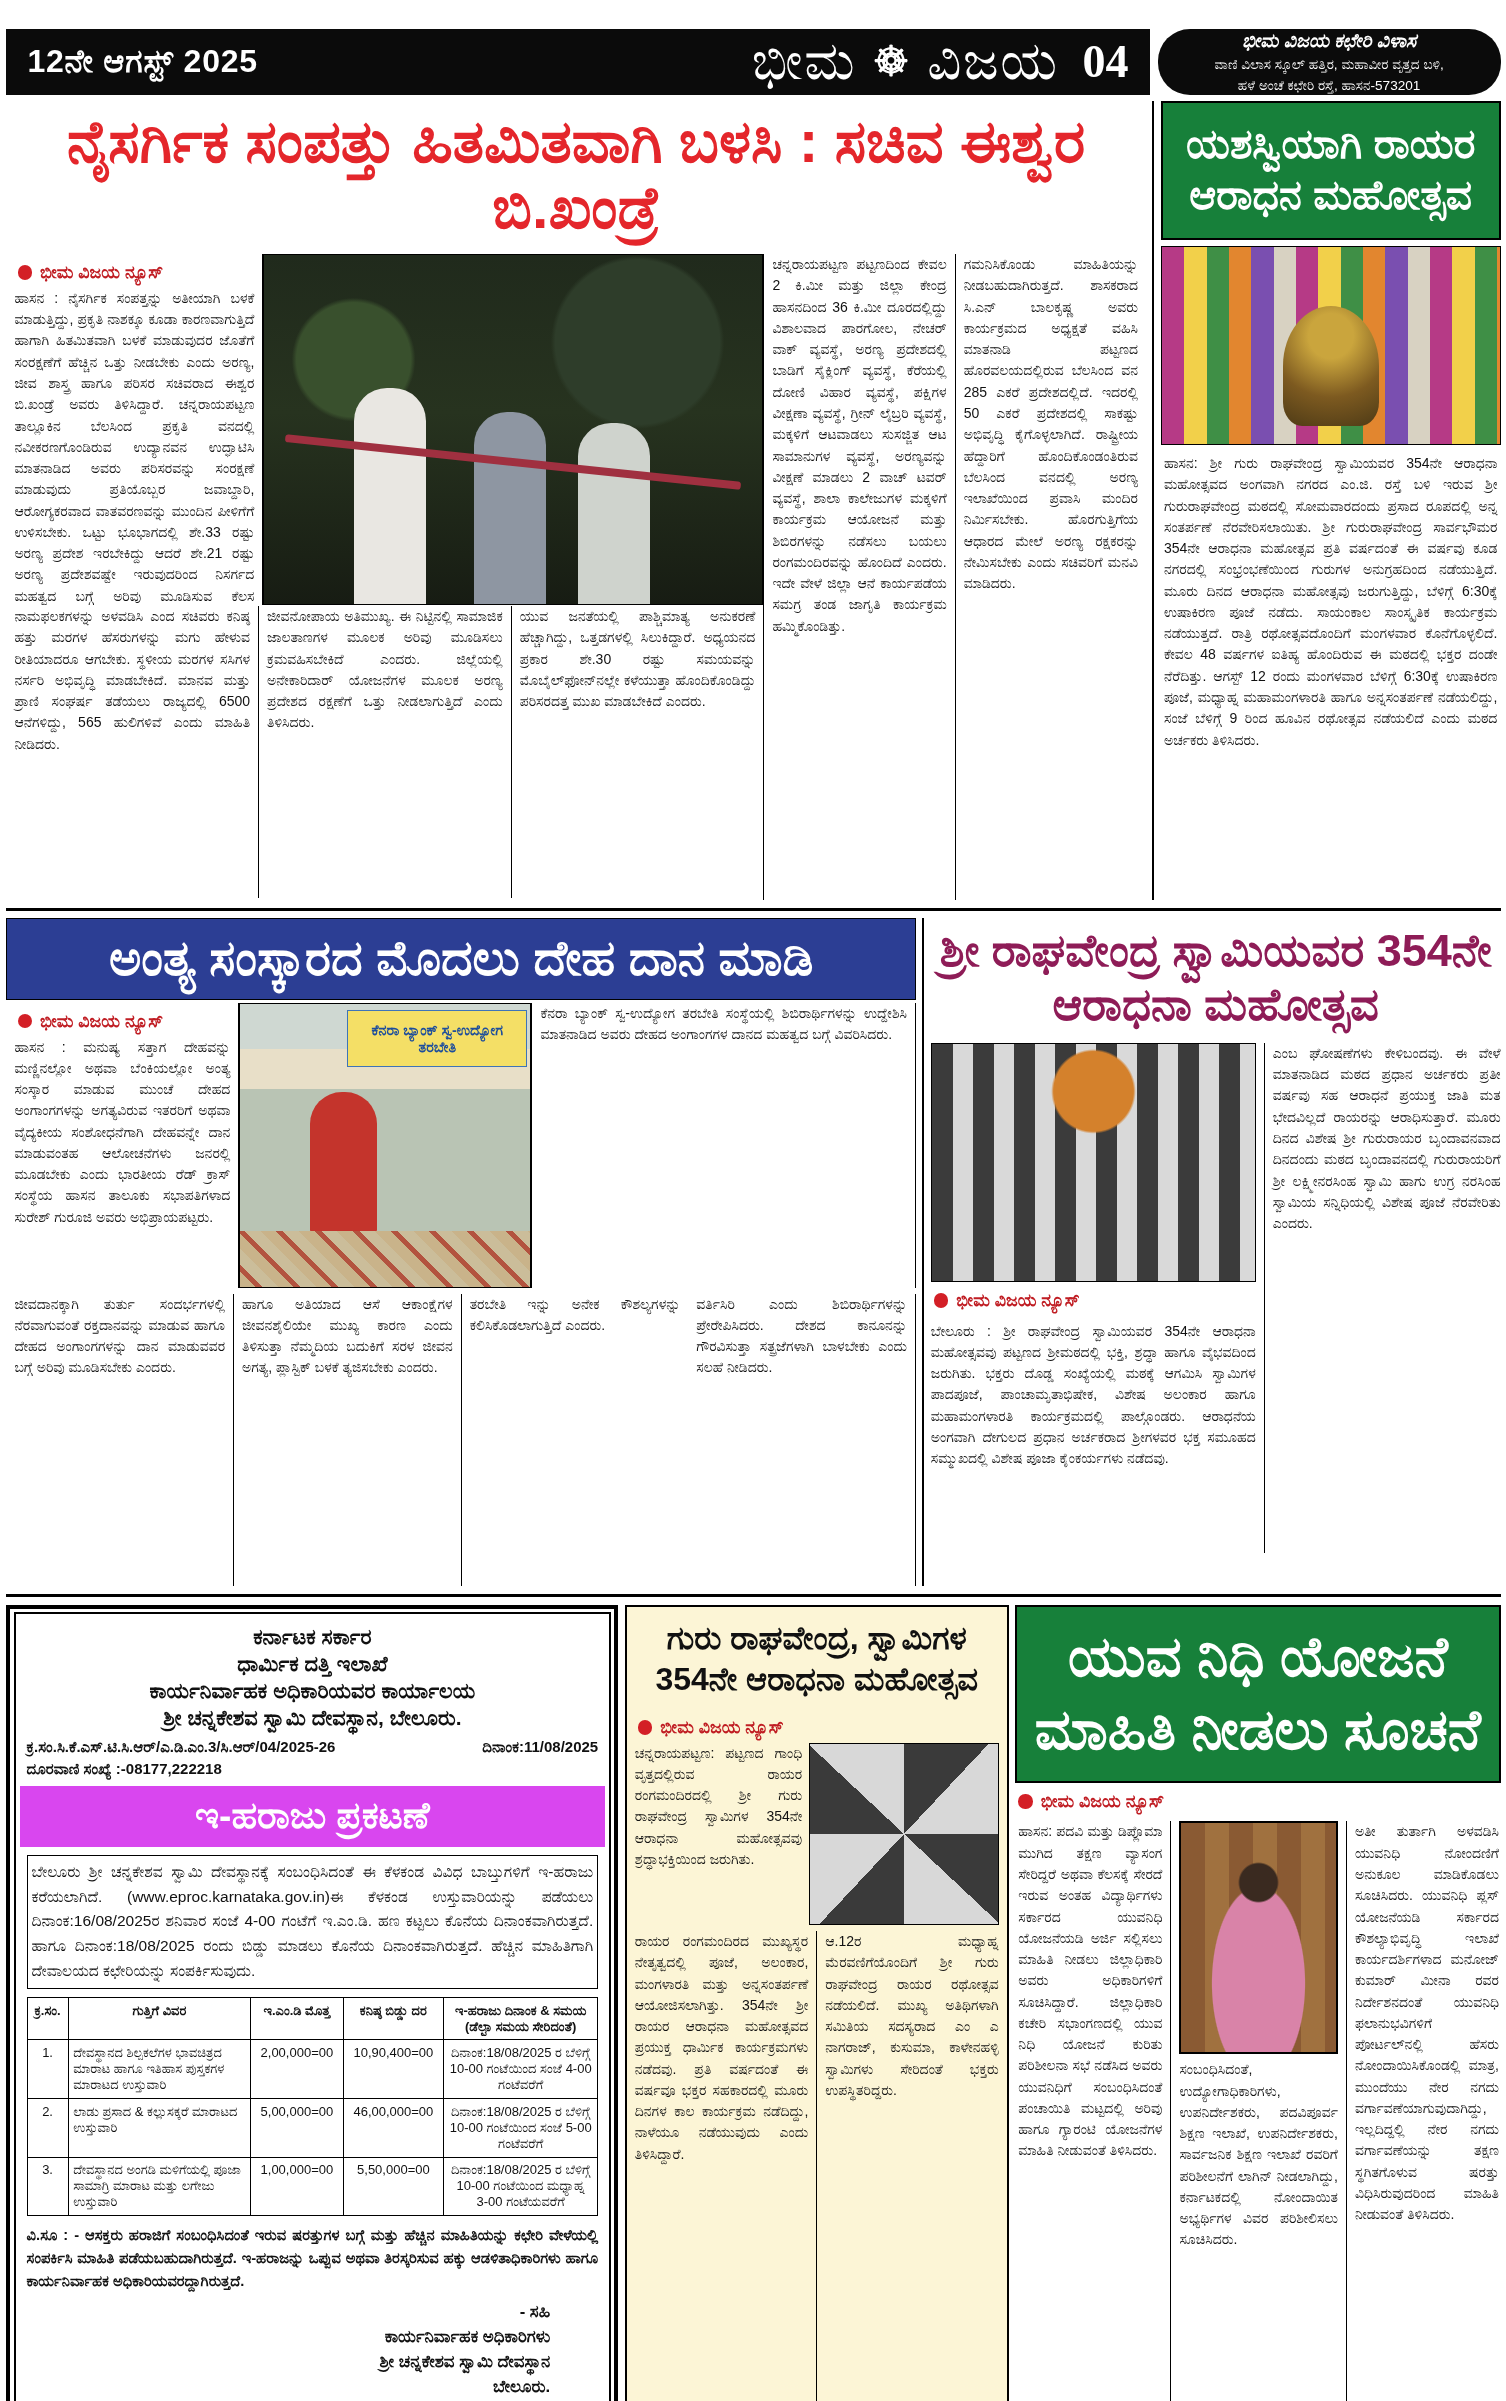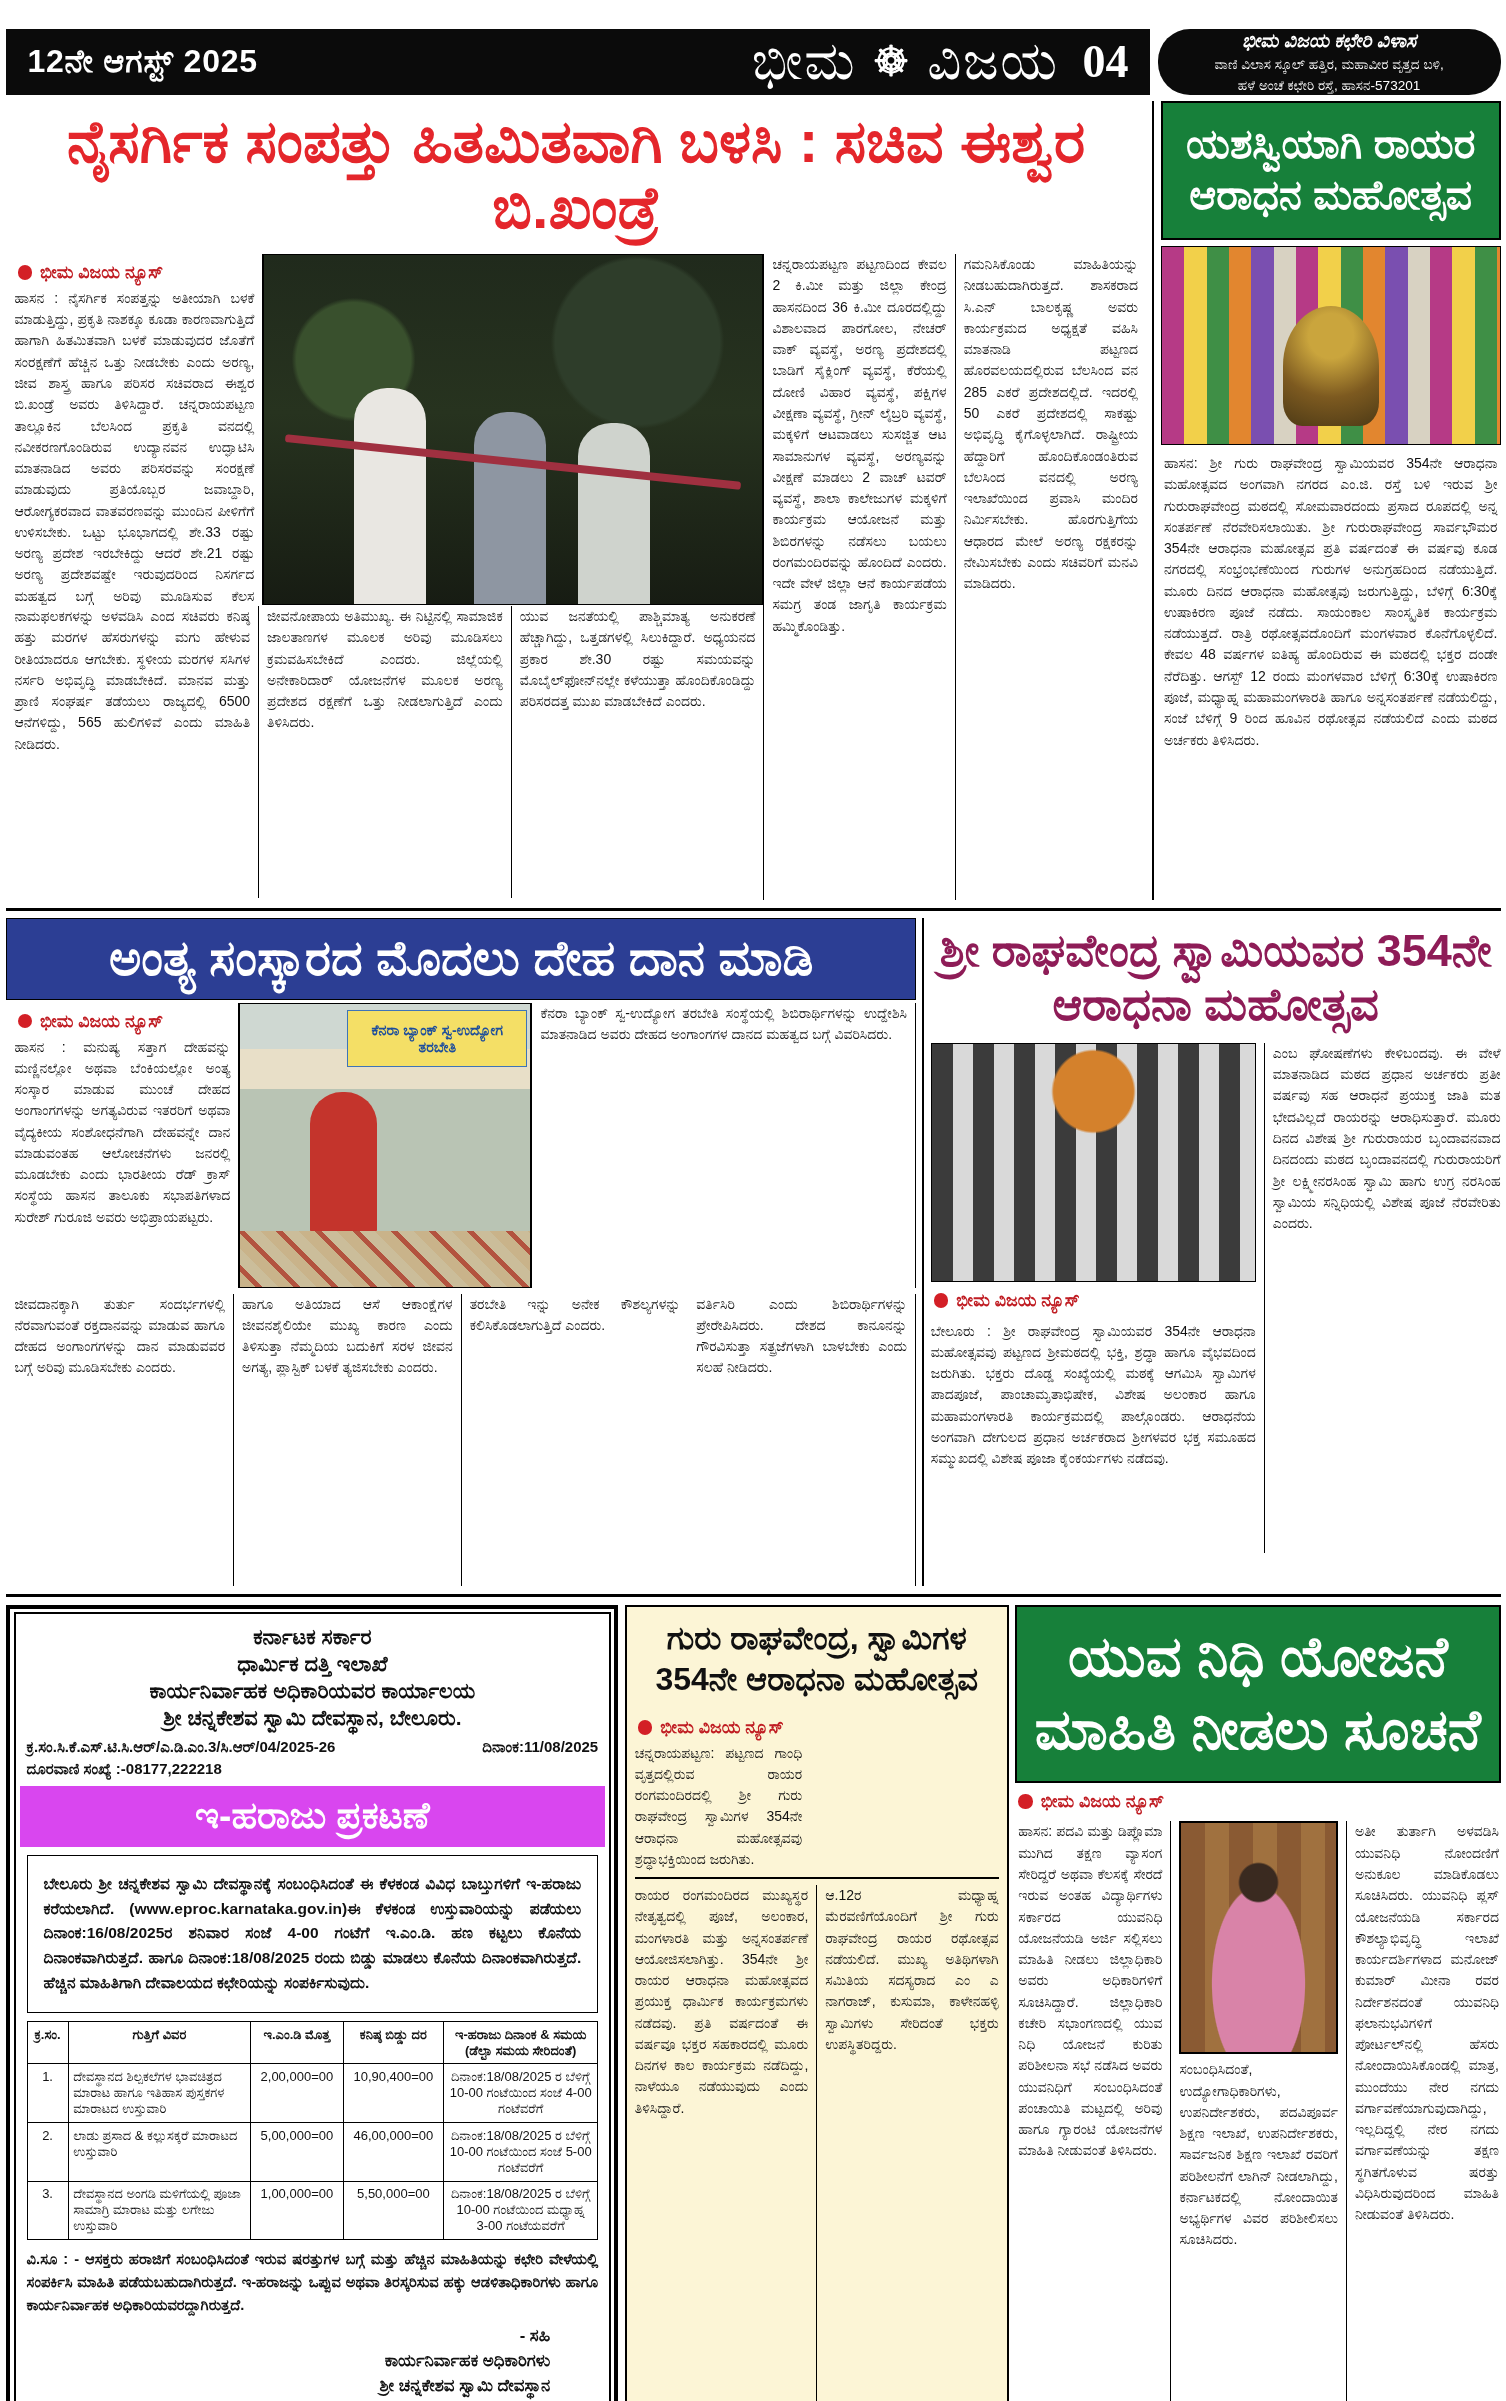--- a/index.html
+++ b/index.html
@@ -81,30 +81,30 @@
   .s2r-right { flex:1; padding-left:8px; border-left:1.6px solid #000; margin-left:8px; overflow:hidden; }
 
   
   .sec3 { display:flex; border-top:3.2px solid #000; margin-top:8px; padding-top:8px; align-items:stretch; }
   .notice { width:612px; border:4px solid #000; padding:3.2px; }
   .notice-inner { border:2.4px solid #000; padding:8px 11px 11px 11px; height:100%; }
   .notice h3 { text-align:center; font-size:21px; margin:3.2px 0; }
   .notice .ref-row { display:flex; justify-content:space-between; font-weight:bold; font-size:15px; margin-top:8px; }
   .notice .phone { font-weight:bold; font-size:15px; margin-top:3.2px; }
   .notice-banner { background:#d946ef; color:#fff; text-align:center; font-size:37px; font-weight:bold; padding:9.6px 0; margin:8px -6.4px; }
-  .notice-para { font-weight:bold; font-size:15.5px; line-height:1.6; text-align:justify; border:1.6px solid #000; padding:16px; }
+  .notice-para { font-weight:normal; font-size:15.5px; line-height:1.6; text-align:justify; border:1.6px solid #000; padding:4px; }
   table.auction { width:100%; border-collapse:collapse; margin-top:8px; font-size:13px; }
   table.auction th, table.auction td { border:1.6px solid #000; padding:4.8px 4.8px; text-align:center; vertical-align:top; }
   table.auction th { font-weight:bold; }
   .notice-note { font-weight:bold; font-size:14.7px; line-height:1.55; text-align:justify; margin-top:8px; }
   .notice-sign { text-align:right; font-weight:bold; font-size:16.7px; line-height:1.5; margin-top:6.4px; padding-right:48px; }
 
   .sec3-mid { width:384px; margin:0 6.4px; background:#fcf5d6; border:2.4px solid #000; padding:6.4px 8px; display:flex; flex-direction:column; }
   .guru-head { text-align:center; font-weight:bold; font-size:32px; line-height:1.3; padding:4.8px 0 8px 0; }
-  .guru-top { display:flex; gap:6.4px;flex-direction:column; }
+  .guru-top { display:flex; gap:6.4px; }
   .guru-intro { width:46%; }
   .guru-photo { flex:1; height:182px; background:
       repeating-conic-gradient(#3a3a3a 0 12%, #d8d8d8 12% 25%),
       linear-gradient(#555,#333); }
   .guru-cols { display:flex; flex:1; margin-top:6.4px; }
   .guru-cols .col { flex:1; }
 
   .sec3-right { flex:1; display:flex; flex-direction:column; }
   .yuva-head { background:#17803a; border:2.4px solid #000; color:#fff; text-align:center; font-weight:bold; font-size:56px; line-height:1.3; padding:14.4px 3.2px; }
   .yuva-body { display:flex; flex:1; margin-top:4.8px; }

